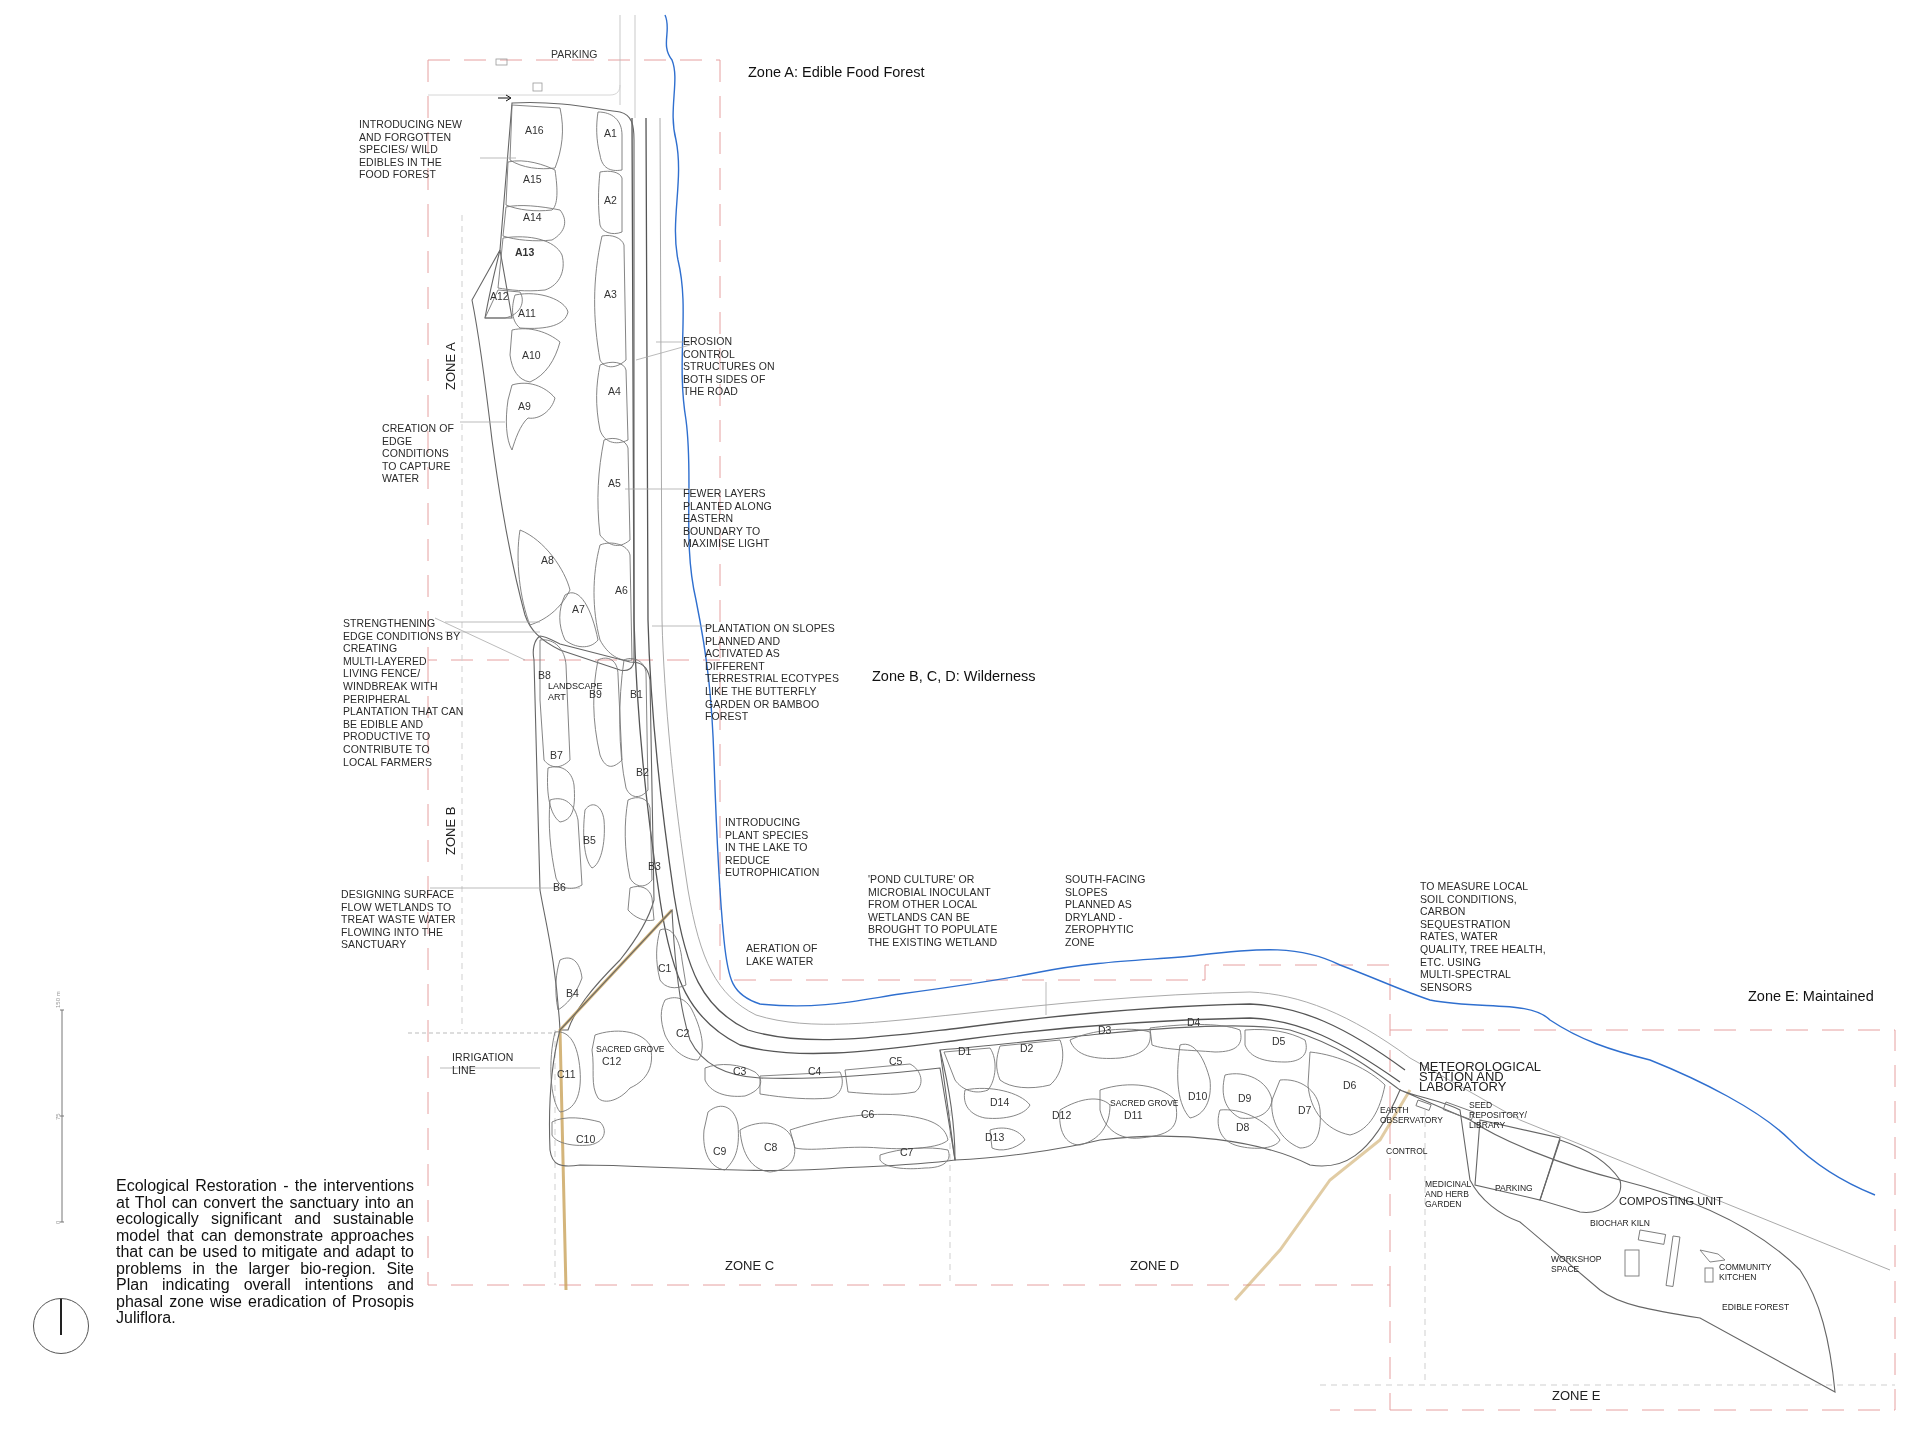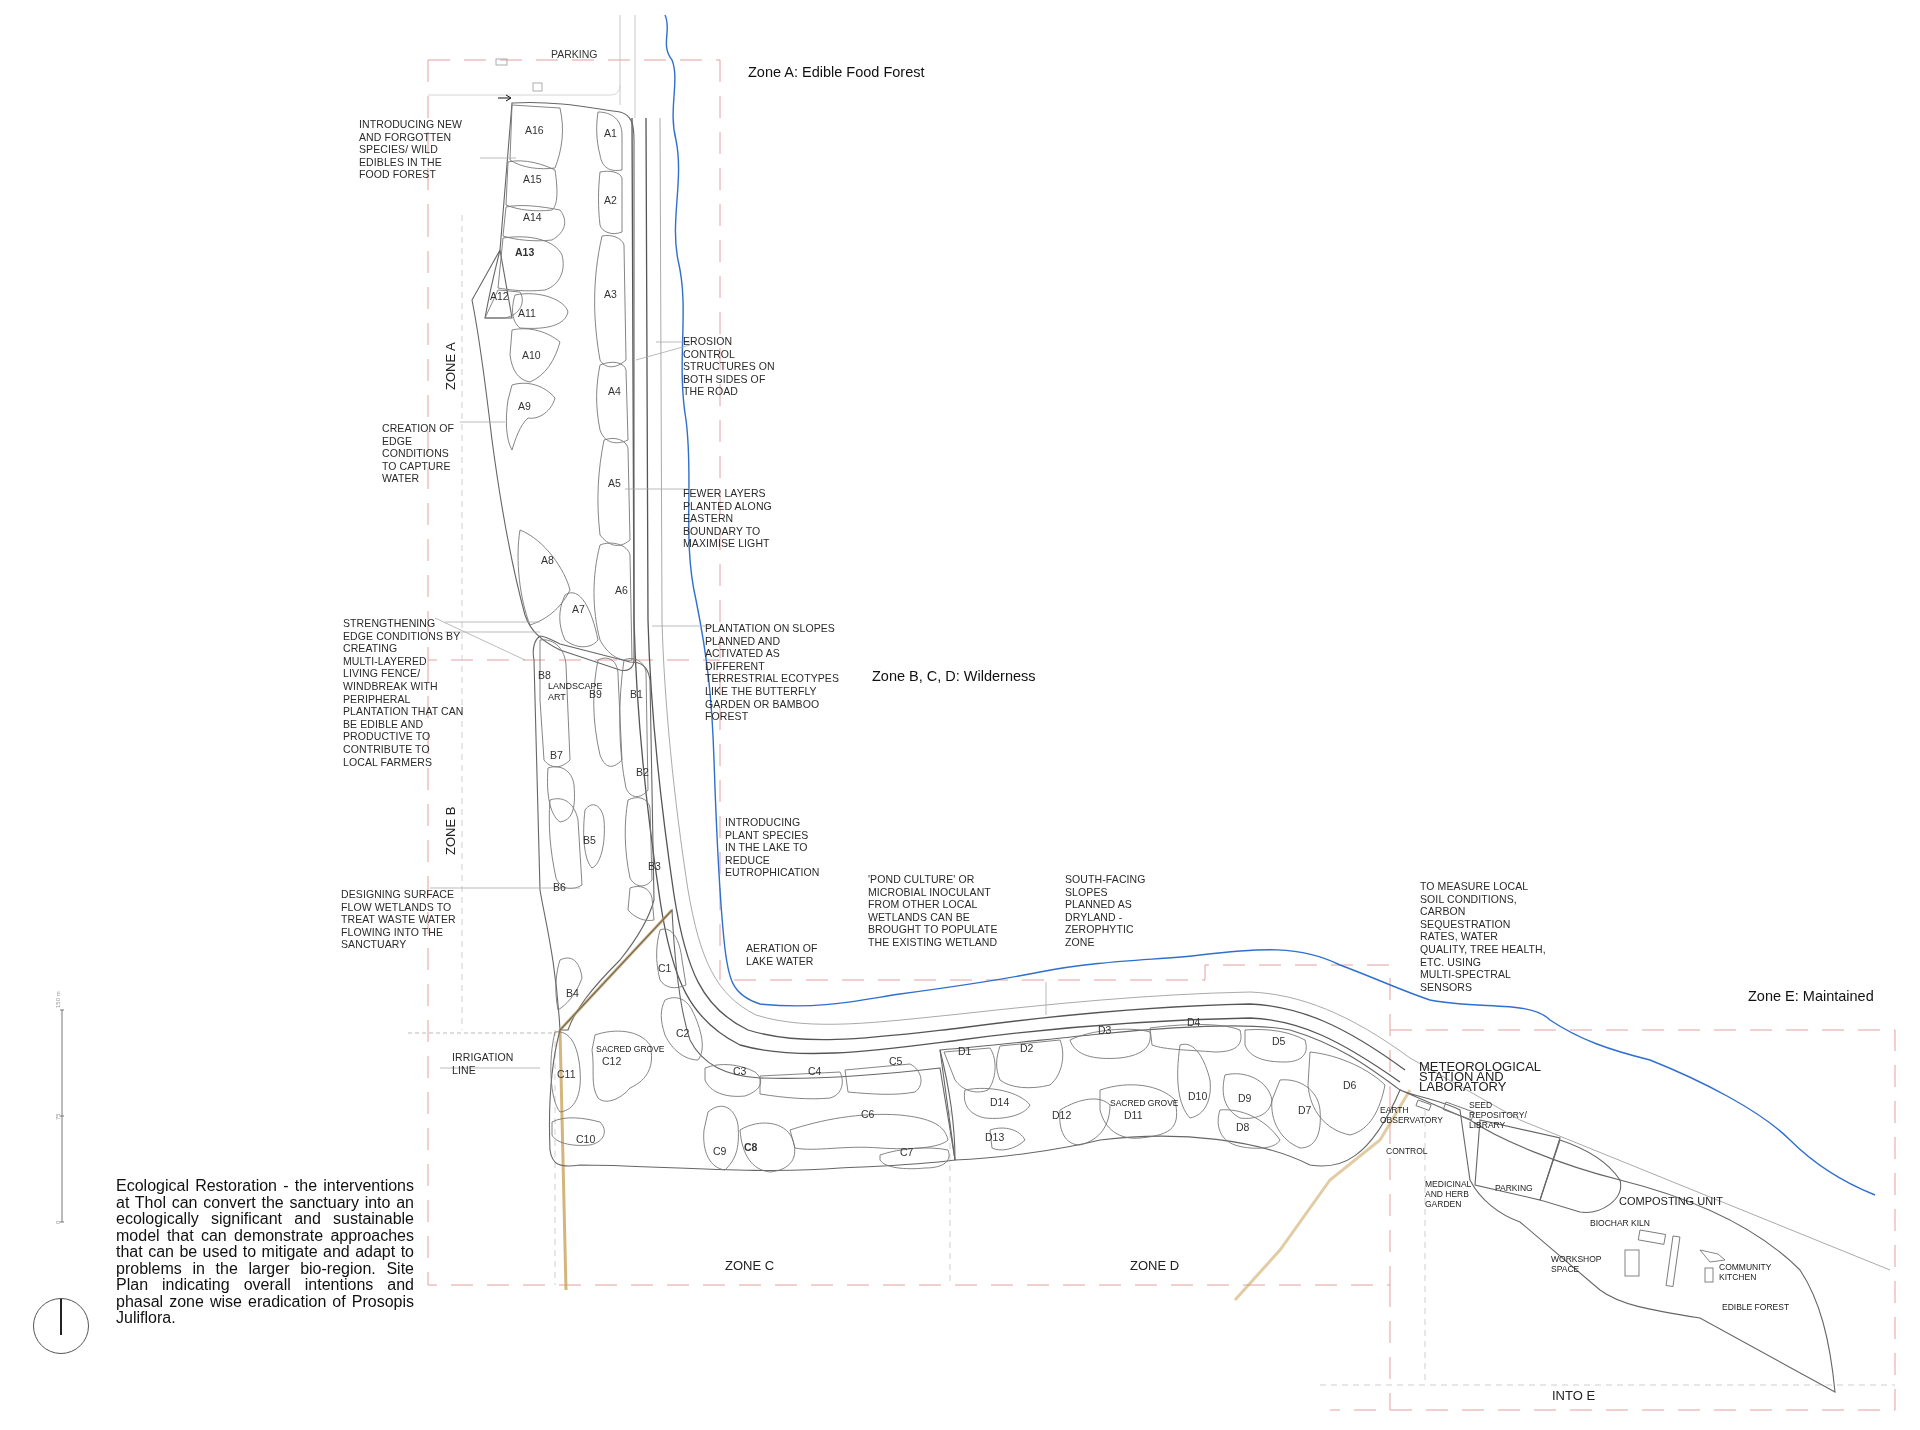--- a/index.html
+++ b/index.html
@@ -168,21 +168,21 @@
 </svg>
 
 <div class="zone-title" style="left:748px;top:64px;">Zone A: Edible Food Forest</div>
 <div class="zone-title" style="left:872px;top:668px;">Zone B, C, D: Wilderness</div>
 <div class="zone-title" style="left:1748px;top:988px;">Zone E: Maintained</div>
 
 <div class="zone-vert" style="left:443px;top:390px;">ZONE A</div>
 <div class="zone-vert" style="left:443px;top:855px;">ZONE B</div>
 <div class="zone-label" style="left:725px;top:1258px;">ZONE C</div>
 <div class="zone-label" style="left:1107px;top:1258px;margin-left:23px;">ZONE D</div>
-<div class="zone-label" style="left:1552px;top:1388px;">INTO E</div>
+<div class="zone-label" style="left:1552px;top:1388px;">ZONE E</div>
 
 <div class="plot" style="left:551px;top:48px;">PARKING</div>
 
 <div class="plot" style="left:604px;top:127px;">A1</div>
 <div class="plot" style="left:604px;top:194px;">A2</div>
 <div class="plot" style="left:604px;top:288px;">A3</div>
 <div class="plot" style="left:608px;top:385px;">A4</div>
 <div class="plot" style="left:608px;top:477px;">A5</div>
 <div class="plot" style="left:615px;top:584px;">A6</div>
 <div class="plot" style="left:572px;top:603px;">A7</div>
@@ -208,21 +208,21 @@
 <div class="smalllbl" style="left:548px;top:681px;">LANDSCAPE
 ART</div>
 
 <div class="plot" style="left:658px;top:962px;">C1</div>
 <div class="plot" style="left:676px;top:1027px;">C2</div>
 <div class="plot" style="left:733px;top:1065px;">C3</div>
 <div class="plot" style="left:808px;top:1065px;">C4</div>
 <div class="plot" style="left:889px;top:1055px;">C5</div>
 <div class="plot" style="left:861px;top:1108px;">C6</div>
 <div class="plot" style="left:900px;top:1146px;">C7</div>
-<div class="plot" style="left:744px;top:1141px;font-weight:bold;">C8</div>
+<div class="plot" style="left:764px;top:1141px;">C8</div>
 <div class="plot" style="left:713px;top:1145px;">C9</div>
 <div class="plot" style="left:576px;top:1133px;">C10</div>
 <div class="plot" style="left:557px;top:1068px;">C11</div>
 <div class="plot" style="left:602px;top:1055px;">C12</div>
 <div class="smalllbl" style="left:596px;top:1044px;font-size:8.5px;">SACRED GROVE</div>
 
 <div class="plot" style="left:958px;top:1045px;">D1</div>
 <div class="plot" style="left:1020px;top:1042px;">D2</div>
 <div class="plot" style="left:1098px;top:1024px;">D3</div>
 <div class="plot" style="left:1187px;top:1016px;">D4</div>

